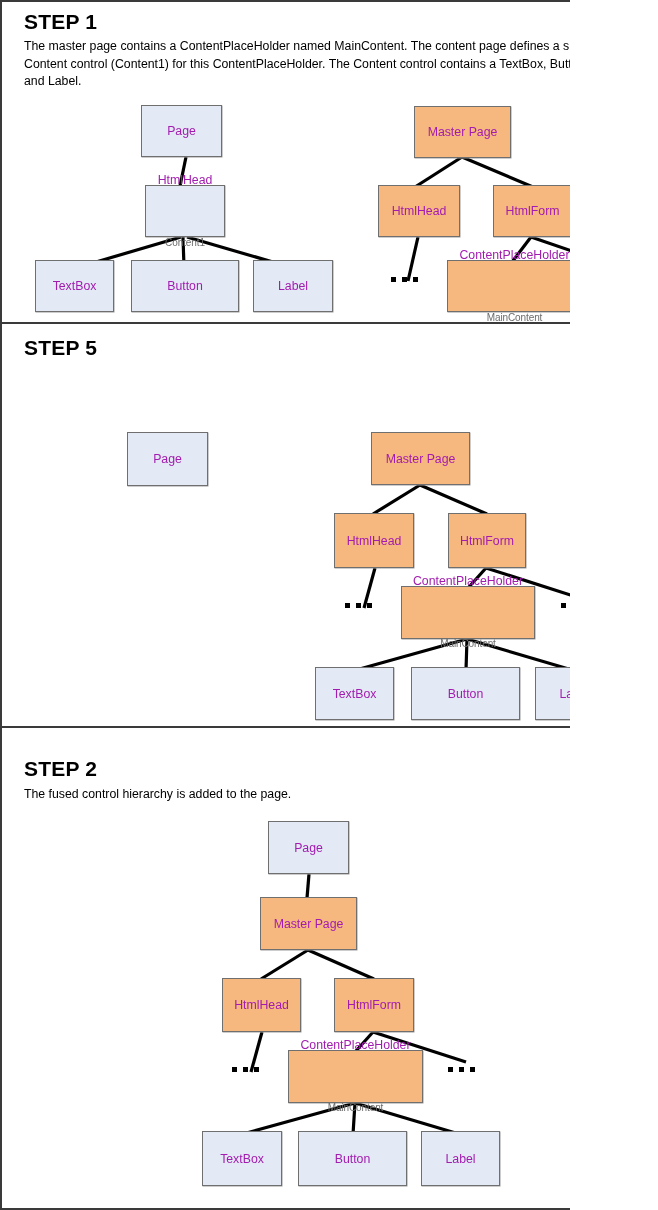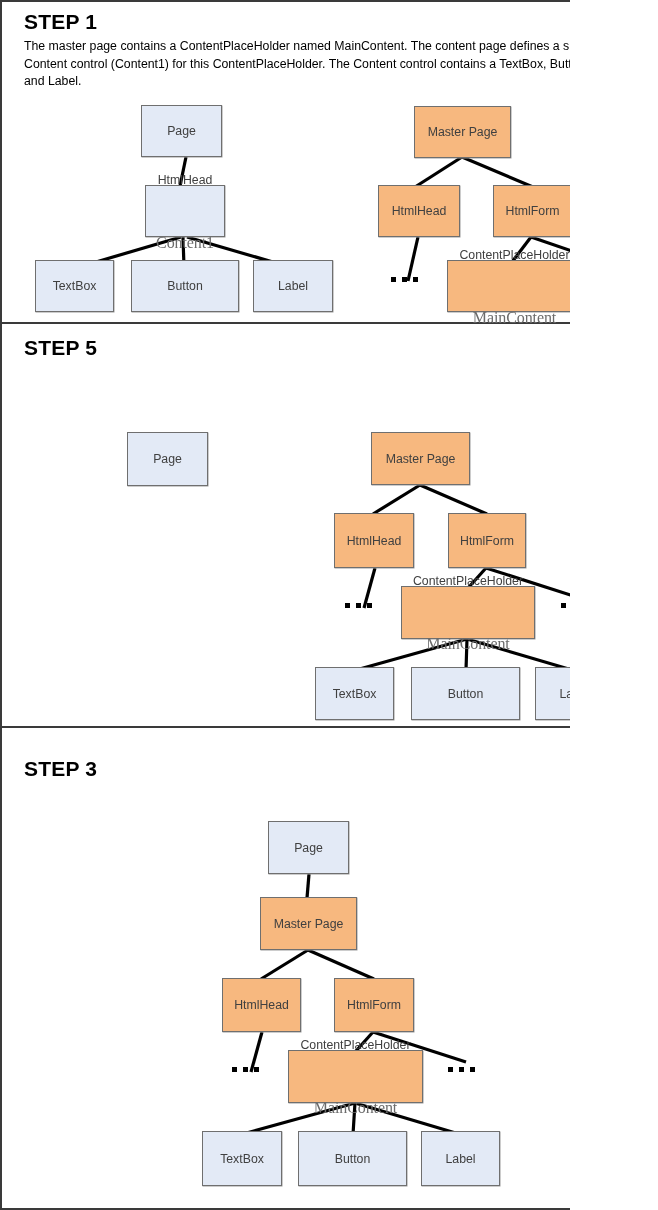--- a/index.html
+++ b/index.html
@@ -58,27 +58,27 @@
     flex-direction: column;
     align-items: center;
     justify-content: center;
     text-align: center;
     z-index: 3;
   }
   .node.blue   { background: #e3eaf6; border-color: #6f6f6f; }
   .node.orange { background: #f7b87f; border-color: #6f6f6f; text-align: right; }
   .node .main-label {
     font-size: 12.3px;
-    color: #404040;
+    color: #a21caf;
     line-height: 14px;
     white-space: nowrap;
   }
   .node .sub-label {
-    font-family: Liberation Serif, serif;
-    font-size: 16px;
+    font-family: Liberation Sans, sans-serif;
+    font-size: 10px;
     color: #6b6b6b;
     line-height: 15px;
     white-space: nowrap;
     letter-spacing: -0.1px;
     margin-top: 48px;
   }
 
   
   .lines {
     position: absolute;
@@ -233,21 +233,22 @@
   <div class="node blue" style="left:315px; top:667px; width:79px; height:53px;">
     <span class="main-label">TextBox</span>
   </div>
   <div class="node blue" style="left:411px; top:667px; width:109px; height:53px;">
     <span class="main-label">Button</span>
   </div>
   <div class="node blue" style="left:535px; top:667px; width:79px; height:53px;">
     <span class="main-label">Label</span>
   </div>
 
-  <div class="step-title" style="left:24px; top:757px;">STEP 3</div>
+  <div class="step-title" style="left:24px; top:757px;">STEP 2</div>
+  <div class="step-desc" style="left:24px; top:786px; width:590px;">The fused control hierarchy is added to the page.</div>
 
   <div class="node blue" style="left:268px; top:821px; width:81px; height:53px;">
     <span class="main-label">Page</span>
   </div>
 
   <div class="node orange" style="left:260px; top:897px; width:97px; height:53px;">
     <span class="main-label">Master Page</span>
   </div>
 
   <div class="node orange" style="left:222px; top:978px; width:79px; height:54px;">

